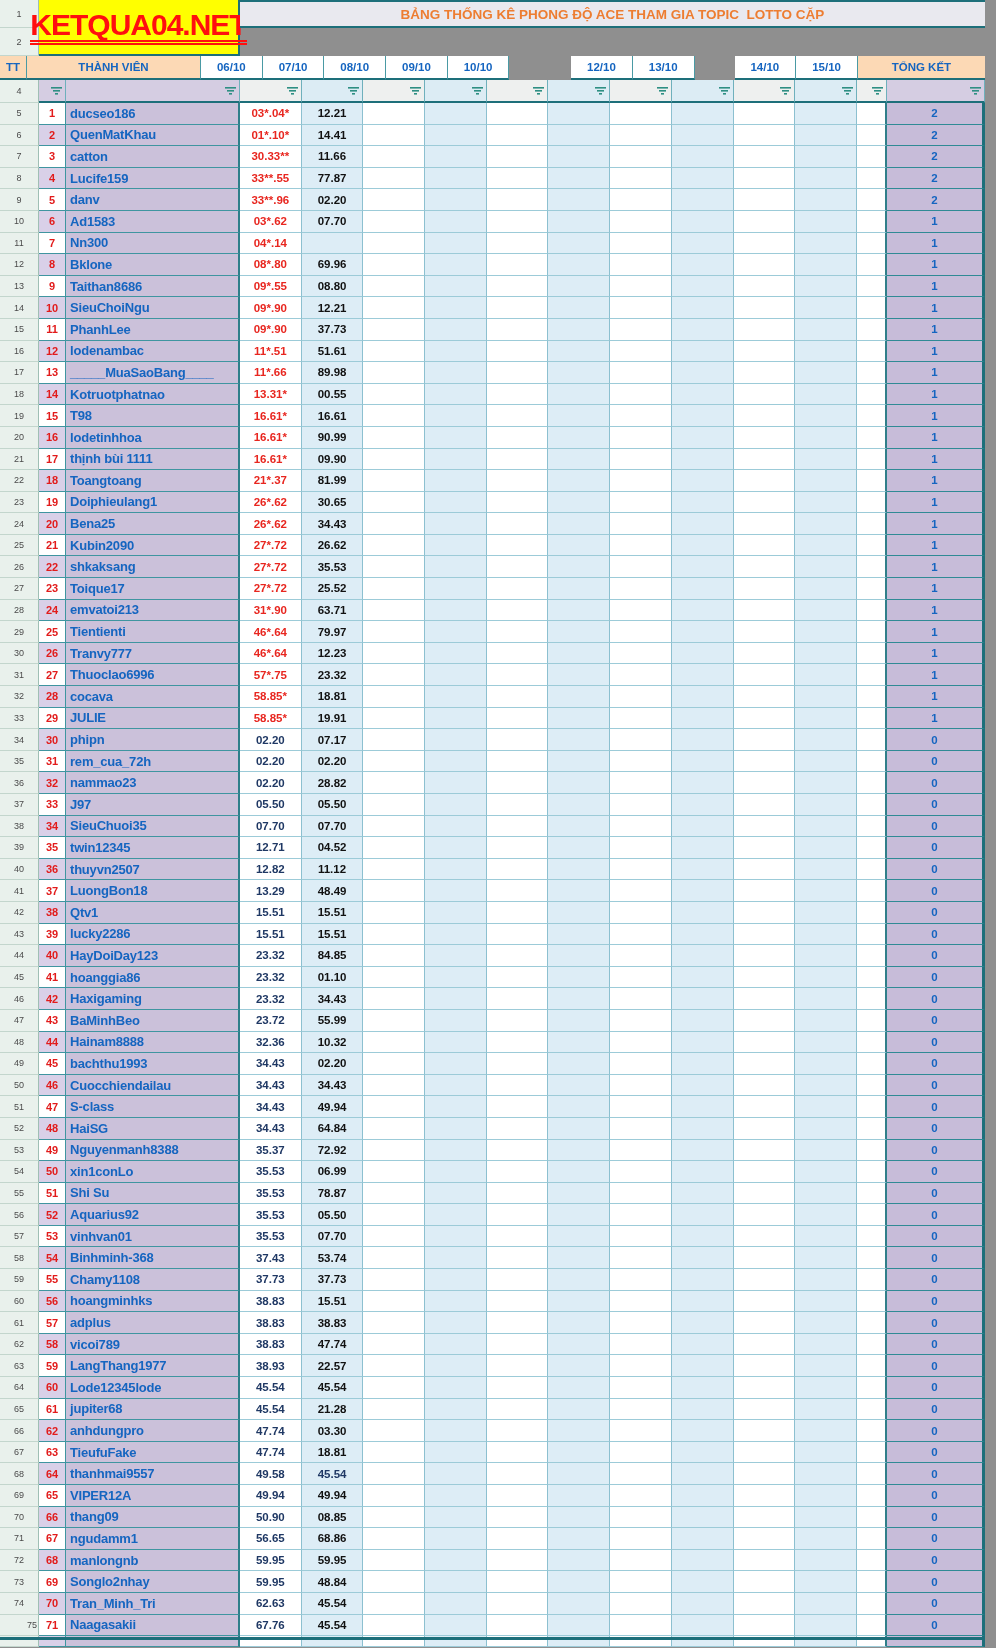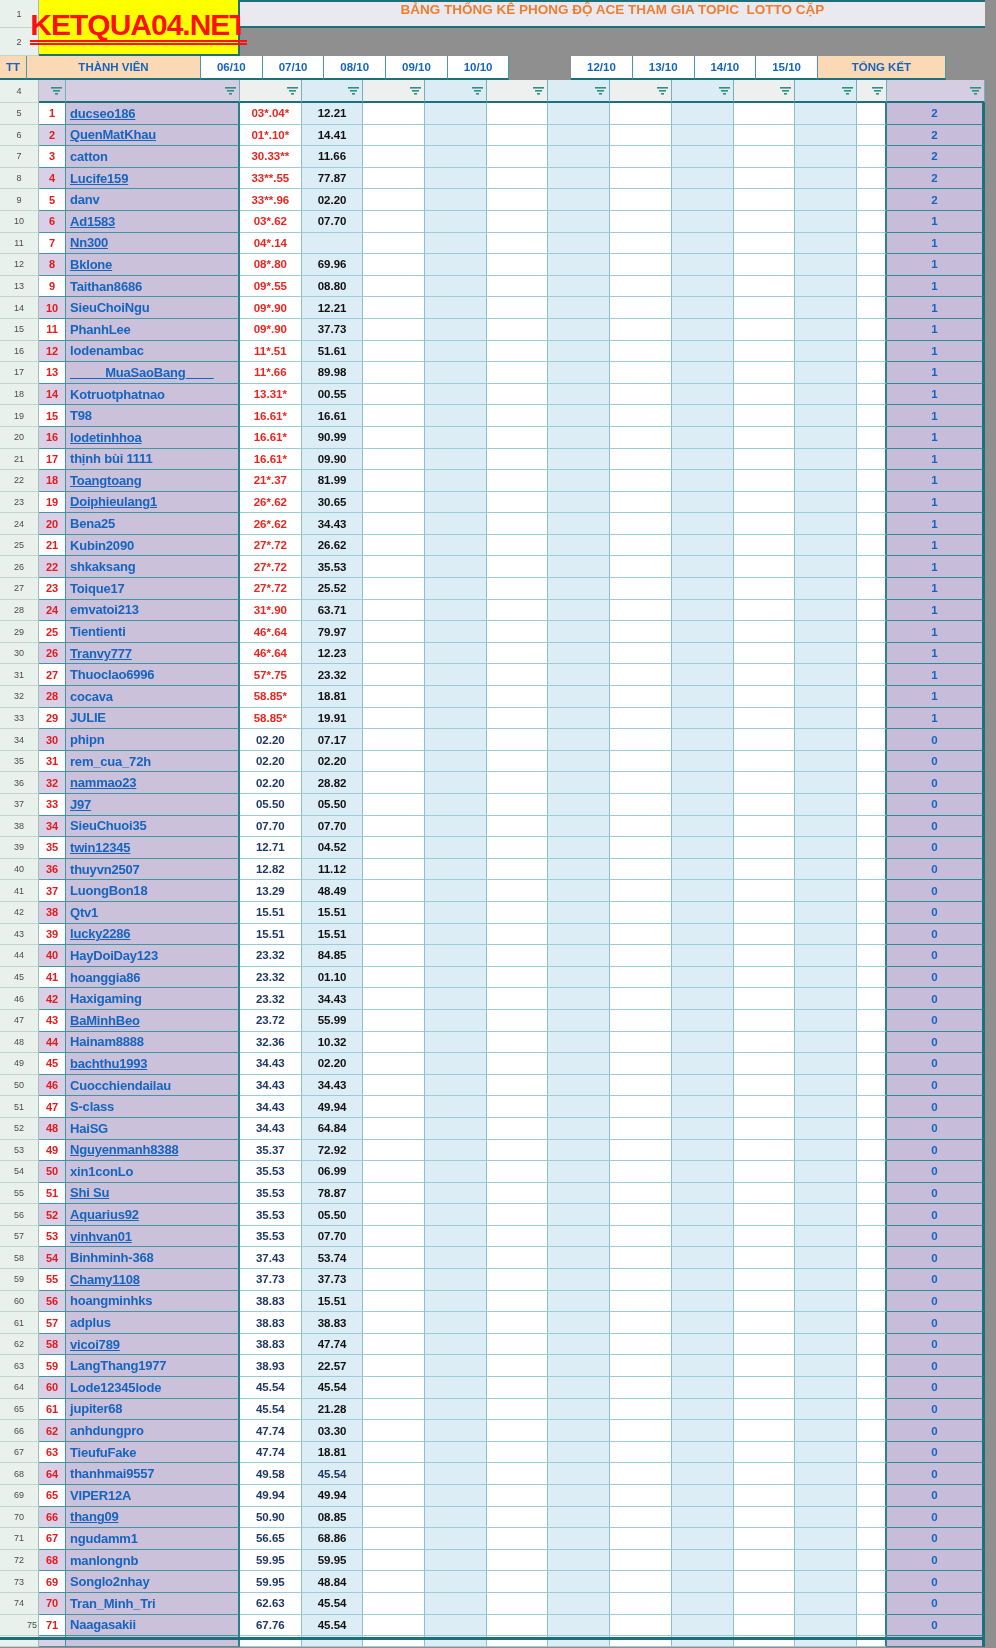--- a/index.html
+++ b/index.html
@@ -22,21 +22,21 @@
     background:#ffff00; border-right:2px solid #1d6f7a; border-bottom:2px solid #1d6f7a;
     display:flex; align-items:center; justify-content:center;
   }
   #logo span {
     color:#ff0f0f; font-weight:bold; font-size:30px; letter-spacing:-1px;
     border-bottom:5px double #ff0f0f; line-height:1.05;
   }
   #title-row {
     position:absolute; left:240px; top:0; width:745px; height:28px;
     background:#e9e9ef; border-bottom:2px solid #1d6f7a; border-top:2px solid #1d6f7a;
-    display:flex; justify-content:center;
+    display:flex; align-items:center; justify-content:center;
   }
   #title-row span { color:#ed7d31; font-weight:bold; font-size:13.5px; white-space:pre; }
   #month-row {
     position:absolute; left:240px; top:28px; width:745px; height:28px;
     background:#ece7f2; border-bottom:2px solid #1d6f7a;
     display:flex; align-items:center; justify-content:center;
   }
   #month-row span { color:#e01717; font-weight:bold; font-size:23px; }
 
   
@@ -70,21 +70,21 @@
     color:#e21b1b; font-weight:bold; font-size:11px;
     border-right:1px solid #3f95a0; border-bottom:1px solid #3f95a0;
   }
   .tt.odd { background:#ffffff; } .tt.even { background:#d9d0e8; }
   .nm {
     flex:0 0 174px; justify-content:flex-start; padding-left:4px;
     background:#cbc1da; border-right:2px solid #2f7f8a; border-bottom:1px solid #3f95a0;
     color:#1565c0; font-weight:bold; font-size:13px; letter-spacing:-0.2px;
   }
   .nm a { color:#1565c0; text-decoration:none; cursor:pointer; }
-  .nm a.u { text-decoration:underline; }
+  .nm a.u { }
   .sc {
     flex:0 0 61.7px; justify-content:center;
     font-weight:bold; font-size:11.5px;
     border-right:1px solid #8cc0d0; border-bottom:1px solid #9ccbd8;
   }
   .c-white { background:#ffffff; } .c-blue { background:#ddedf6; }
   .v-red { color:#e8261f; } .v-navy { color:#1f3864; } .v-black { color:#111111; }
   .narrow {
     flex:0 0 30px; background:#ffffff;
     border-right:2px solid #2f7f8a; border-bottom:1px solid #9ccbd8;
@@ -119,21 +119,21 @@
     <div class="cell peach" style="flex:0 0 27px;">TT</div>
     <div class="cell peach" style="flex:0 0 174px;">THÀNH VIÊN</div>
     <div class="cell datehead" style="flex:0 0 61.7px;">06/10</div>
     <div class="cell datehead" style="flex:0 0 61.7px;">07/10</div>
     <div class="cell datehead" style="flex:0 0 61.7px;">08/10</div>
     <div class="cell datehead" style="flex:0 0 61.7px;">09/10</div>
     <div class="cell datehead" style="flex:0 0 61.7px;">10/10</div>
     <div class="cell datehead" style="flex:0 0 61.7px;margin-top:47px;">11/10</div>
     <div class="cell datehead" style="flex:0 0 61.7px;">12/10</div>
     <div class="cell datehead" style="flex:0 0 61.7px;">13/10</div>
-    <div class="cell datehead" style="flex:0 0 61.7px;">14/10</div>
+    <div class="cell datehead" style="flex:0 0 61.7px;margin-left:40px;">14/10</div>
     <div class="cell datehead" style="flex:0 0 61.7px;">15/10</div>
     <div class="cell peach" style="flex:0 0 128px;">TỔNG KẾT</div>
   </div>
 
   <div id="filterrow" class="row" style="margin-left: 39px;">
       <div class="cell f-lav" style="flex-basis: 27px;">
         <svg viewBox="0 0 11 9" class="ficon">
           <rect x="0" y="1" width="11" height="1.6" fill="#2e8f83"></rect>
           <rect x="2" y="4" width="7" height="1.6" fill="#2e8f83"></rect>
           <rect x="4" y="7" width="3" height="1.6" fill="#2e8f83"></rect>

